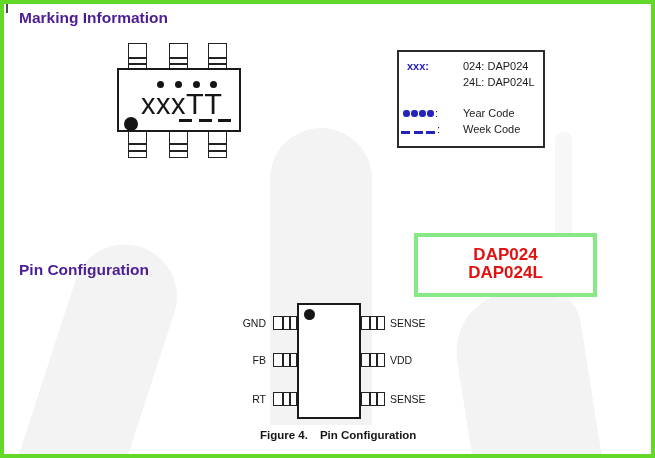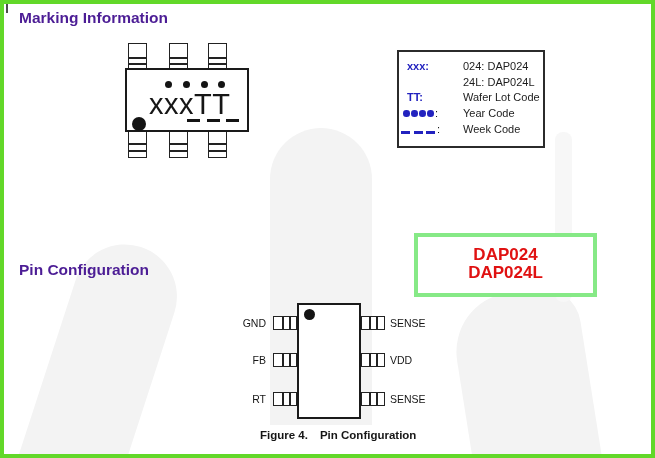--- a/index.html
+++ b/index.html
@@ -87,44 +87,40 @@
       </div>
     <div class="mp" style="left:165px; top:126px; width:19px; height:28px;">
       <i class="s" style="top:12px;"></i>
         <i class="s" style="top:19px;"></i>
       </div>
     <div class="mp" style="left:204px; top:126px; width:19px; height:28px;">
       <i class="s" style="top:12px;"></i>
         <i class="s" style="top:19px;"></i>
       </div>
 
-    <div class="mbody" style="left:113px; top:64px; width:124px; height:64px;margin-left:8px;">
+    <div class="mbody" style="left:113px; top:64px; width:124px; height:64px;">
       <div class="mdot" style="left:38px; top:11px;"></div>
       <div class="mdot" style="left:56px; top:11px;"></div>
       <div class="mdot" style="left:74px; top:11px;"></div>
       <div class="mdot" style="left:91px; top:11px;"></div>
       <div class="marktext" style="left:22px; top:20px;">xxxTT</div>
       <div class="mdash" style="left:60px; top:49px;"></div>
       <div class="mdash" style="left:80px; top:49px;"></div>
       <div class="mdash" style="left:99px; top:49px;"></div>
       <div class="bigdot" style="left:5px; top:47px;"></div>
     </div>
   </div>
 
   <div class="legend">
     <div class="lrow" style="top:8px;">
       <span class="lsym">xxx:</span>
       <span class="ltxt">024: DAP024</span>
     </div>
     <div class="lrow" style="top:24px;">
       <span class="ltxt">24L: DAP024L</span>
-    </div>
-    <div class="lrow" style="top:39px;">
-      <span class="lsym">TT:</span>
-      <span class="ltxt">Wafer Lot Code</span>
     </div>
     <div class="lrow" style="top:55px;">
       <span class="ldots">
           <i></i>
           <i></i>
           <i></i>
           <i></i>
         </span>
       <span class="lcolon" style="left:36px;">:</span>
       <span class="ltxt">Year Code</span>

